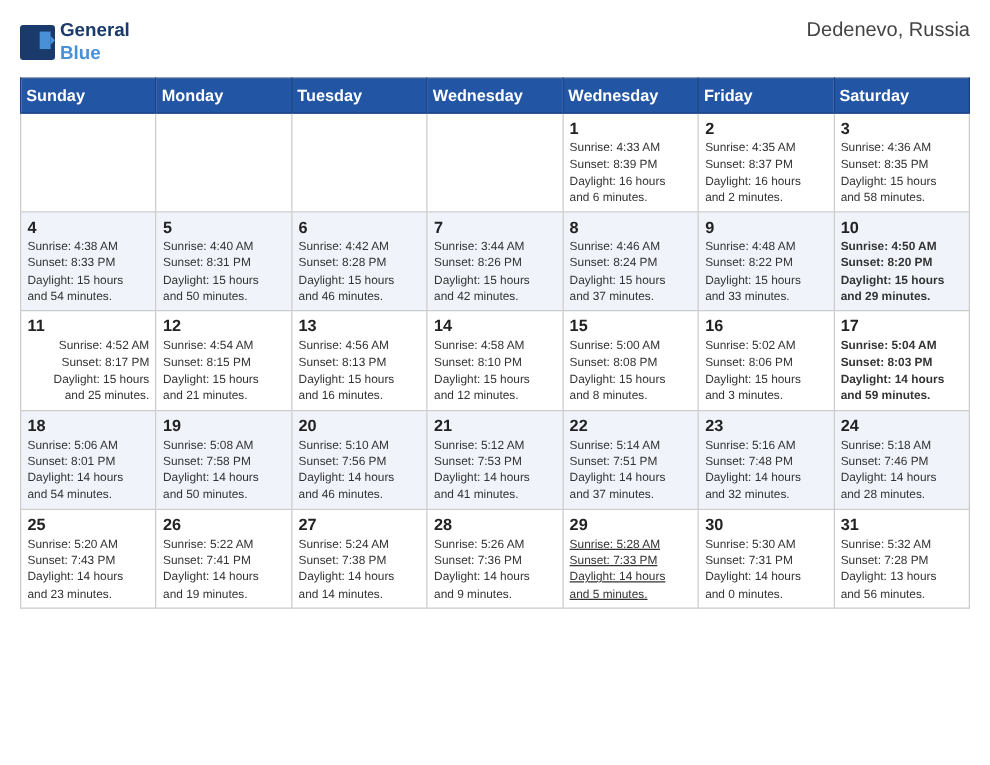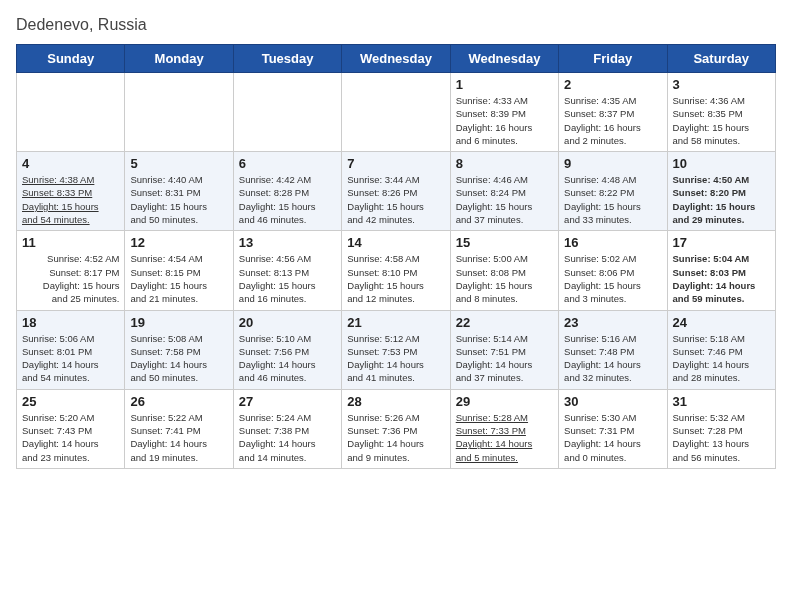--- a/index.html
+++ b/index.html
@@ -41,21 +41,21 @@
       width: 100%;
       border-collapse: collapse;
       border: 1px solid #ccc;
     }
     .calendar th {
       background-color: #2255a4;
       color: #fff;
       font-size: 13px;
       font-weight: bold;
       padding: 6px 4px;
-      text-align: center;
+      text-align: left;
       border: 1px solid #1a4080;
     }
     .calendar td {
       border: 1px solid #ccc;
       vertical-align: top;
       padding: 4px 5px;
       font-size: 10px;
       color: #333;
       width: 108px;
       min-height: 80px;
@@ -79,20 +79,31 @@
       line-height: 1.4;
     }
     .empty-cell {
       background-color: #f9f9f9;
     }
   </style>
 </head>
 <body>
 
 <div class="header">
+  <div class="logo">
+    <svg class="logo-icon" viewBox="0 0 32 32">
+      <rect x="0" y="0" width="32" height="32" fill="#1a3a6b" rx="3"></rect>
+      <polygon points="18,6 28,6 28,22 18,22" fill="#4a90d9"></polygon>
+      <polygon points="28,10 32,14 28,18" fill="#4a90d9"></polygon>
+    </svg>
+    <div>
+      <div style="font-size:15px;font-weight:bold;color:#1a3a6b;line-height:1.2;">General</div>
+      <div style="font-size:15px;font-weight:bold;color:#4a90d9;line-height:1.2;">Blue</div>
+    </div>
+  </div>
   <div class="title-block">
     <div class="location">Dedenevo, Russia</div>
   </div>
 </div>
 
 <table class="calendar">
   <thead>
     <tr>
     <th>Sunday</th>
         <th>Monday</th>
@@ -127,21 +138,21 @@
           <span class="day-num">3</span>
           <div class="day-info" style="white-space: pre-line;">Sunrise: 4:36 AM
 Sunset: 8:35 PM
 Daylight: 15 hours
 and 58 minutes.</div>
         </td>
       </tr>
       <tr>
         <td>
           <span class="day-num">4</span>
-          <div class="day-info" style="white-space: pre-line; text-decoration: underline;">Sunrise: 4:38 AM
+          <div class="day-info" style="white-space: pre-line;">Sunrise: 4:38 AM
 Sunset: 8:33 PM
 Daylight: 15 hours
 and 54 minutes.</div>
         </td>
         <td>
           <span class="day-num">5</span>
           <div class="day-info" style="white-space: pre-line;">Sunrise: 4:40 AM
 Sunset: 8:31 PM
 Daylight: 15 hours
 and 50 minutes.</div>

